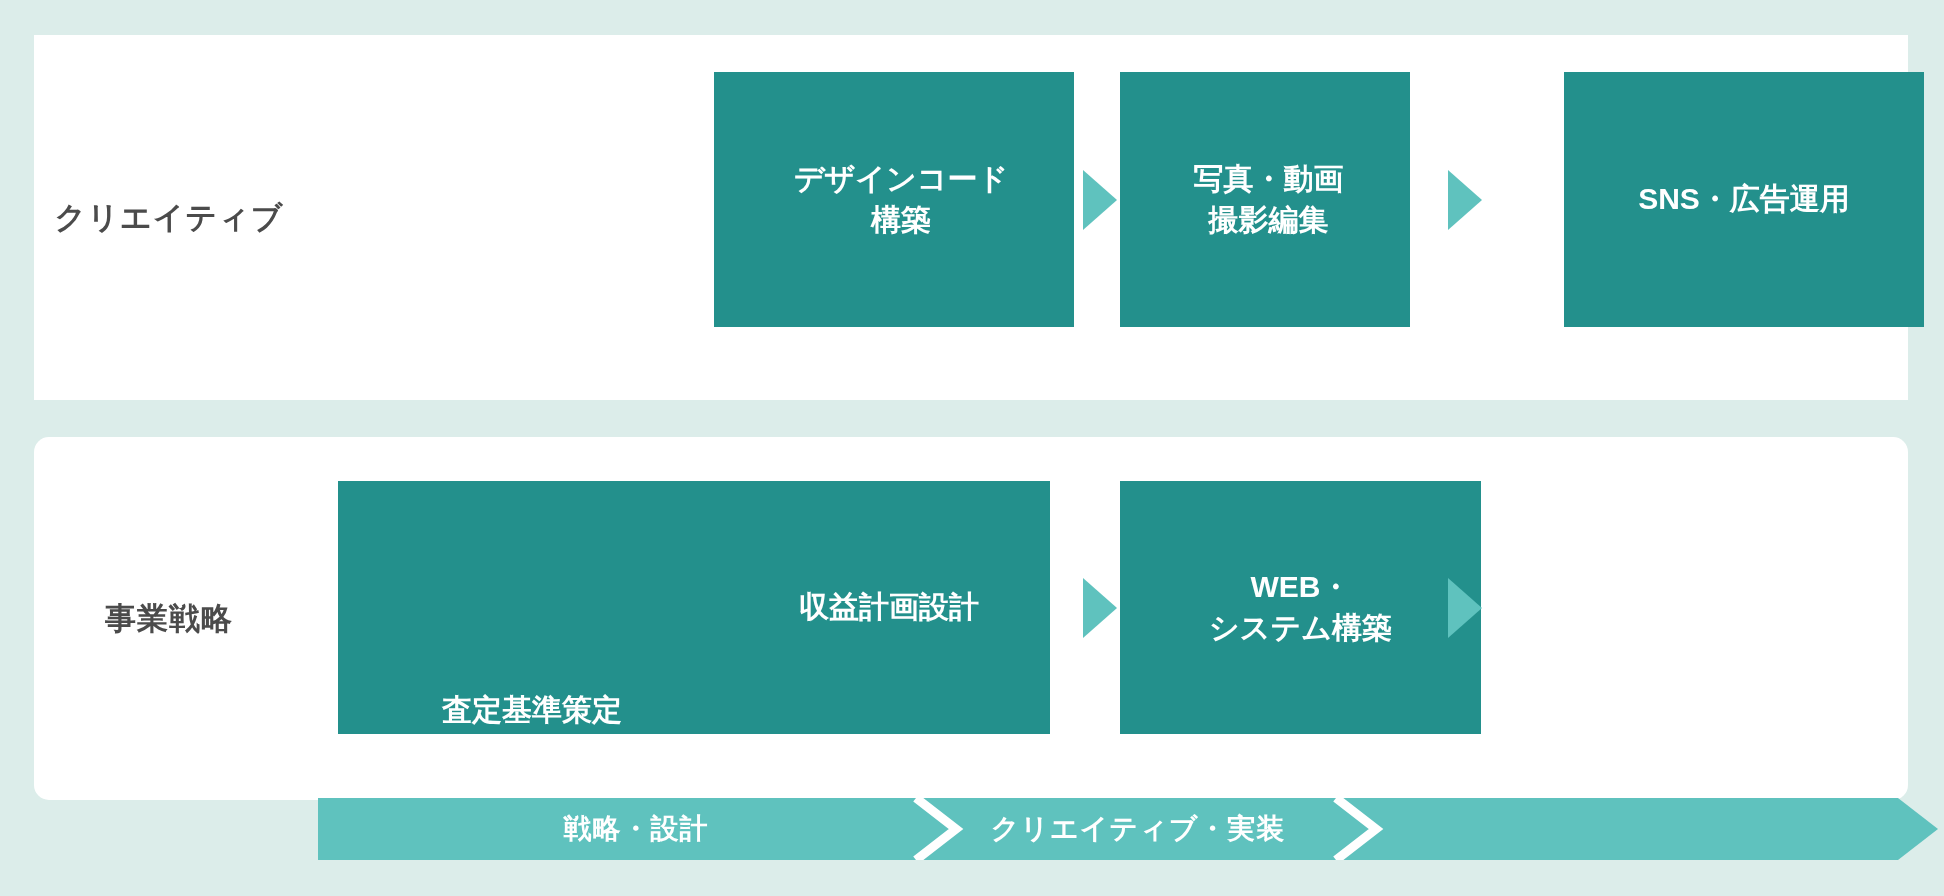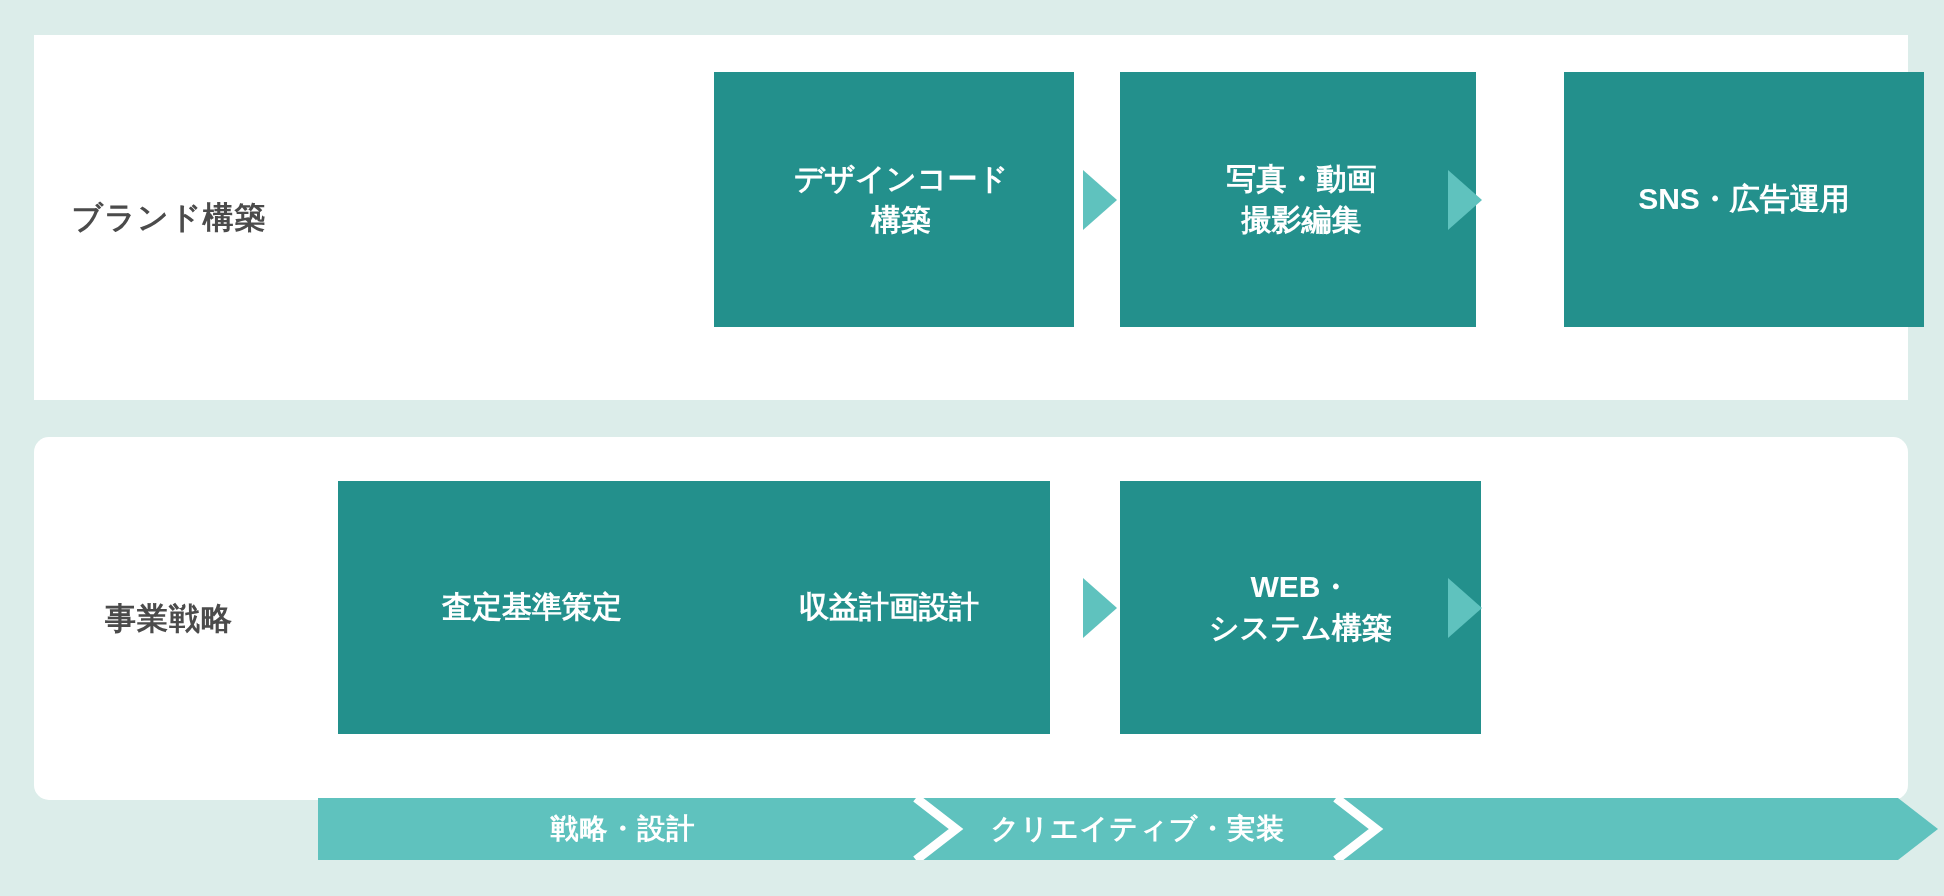--- a/index.html
+++ b/index.html
@@ -72,24 +72,24 @@
   .row-1 .step-box { top: 37px; height: 255px; font-size: 30px; }
   .row-2 .step-box { top: 44px; height: 253px; font-size: 30px; }
 
   .step-box.s1 { left: 0px;   width: 360px; }
   .step-box.s2 { left: 376px; width: 360px; padding-left: 24px; }
   .step-box.s3 { left: 792px; width: 362px; }
   .step-box.s4 { left: 1170px; width: 360px; }
 
   .row-1 .step-box.s1 { left: 0px;    width: 360px; }
   .row-1 .step-box.s2 { left: 376px;  width: 360px; }
-  .row-1 .step-box.s3 { left: 782px;  width: 356px; padding-left: 17px; }
+  .row-1 .step-box.s3 { left: 782px;  width: 290px; padding-left: 17px; }
   .row-1 .step-box.s4 { left: 1226px; width: 360px; }
 
-  .row-2 .step-box.s1 { left: 0px;    width: 388px; }
+  .row-2 .step-box.s1 { left: 0px;    width: 388px; align-items: flex-end; }
   .row-2 .step-box.s2 { left: 376px;  width: 336px; }
   .row-2 .step-box.s3 { left: 782px;  width: 361px; }
   .row-2 .step-box.s4 { left: 1168px; width: 360px; }
 
   .step-label { display: block; white-space: pre-line; }
 
   
   .tri-arrow {
     position: absolute;
     width: 0;
@@ -118,31 +118,31 @@
     height: 62px;
     display: flex;
     align-items: center;
     justify-content: center;
     color: #ffffff;
     font-weight: bold;
     font-size: 28px;
     letter-spacing: 1px;
     white-space: nowrap;
   }
-  .ribbon-text.p1 { left: 0px;    width: 610px; }
+  .ribbon-text.p1 { left: 13px;    width: 610px; }
   .ribbon-text.p2 { left: 610px;  width: 420px; text-align: center; }
   .ribbon-text.p3 { left: 1030px; width: 520px; }
 </style>
 </head>
 <body>
 
 <div id="diagram">
 
   <div class="row-panel row-1">
-    <div class="row-label">ブランド構築</div>
+    <div class="row-label">クリエイティブ</div>
     <div class="steps">
 
 
       <div class="step-box s2">
         <span class="step-label">デザインコード
 構築</span>
       </div>
 
       <div class="tri-arrow a1"></div>
 

